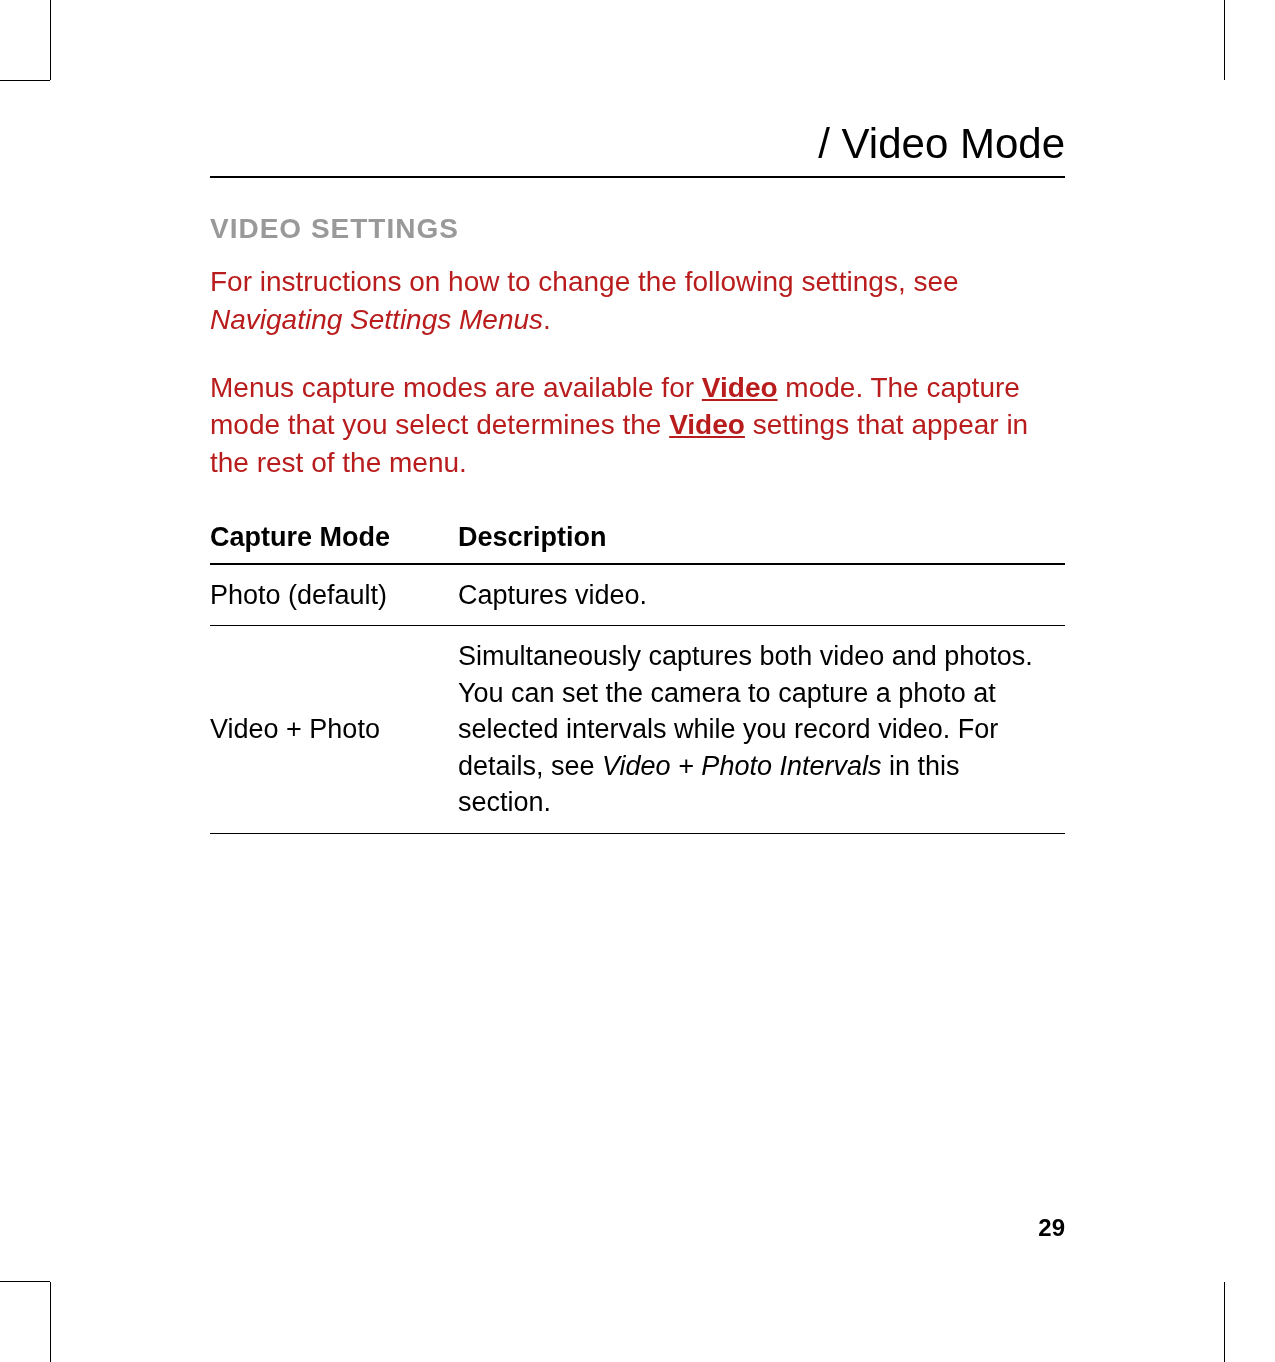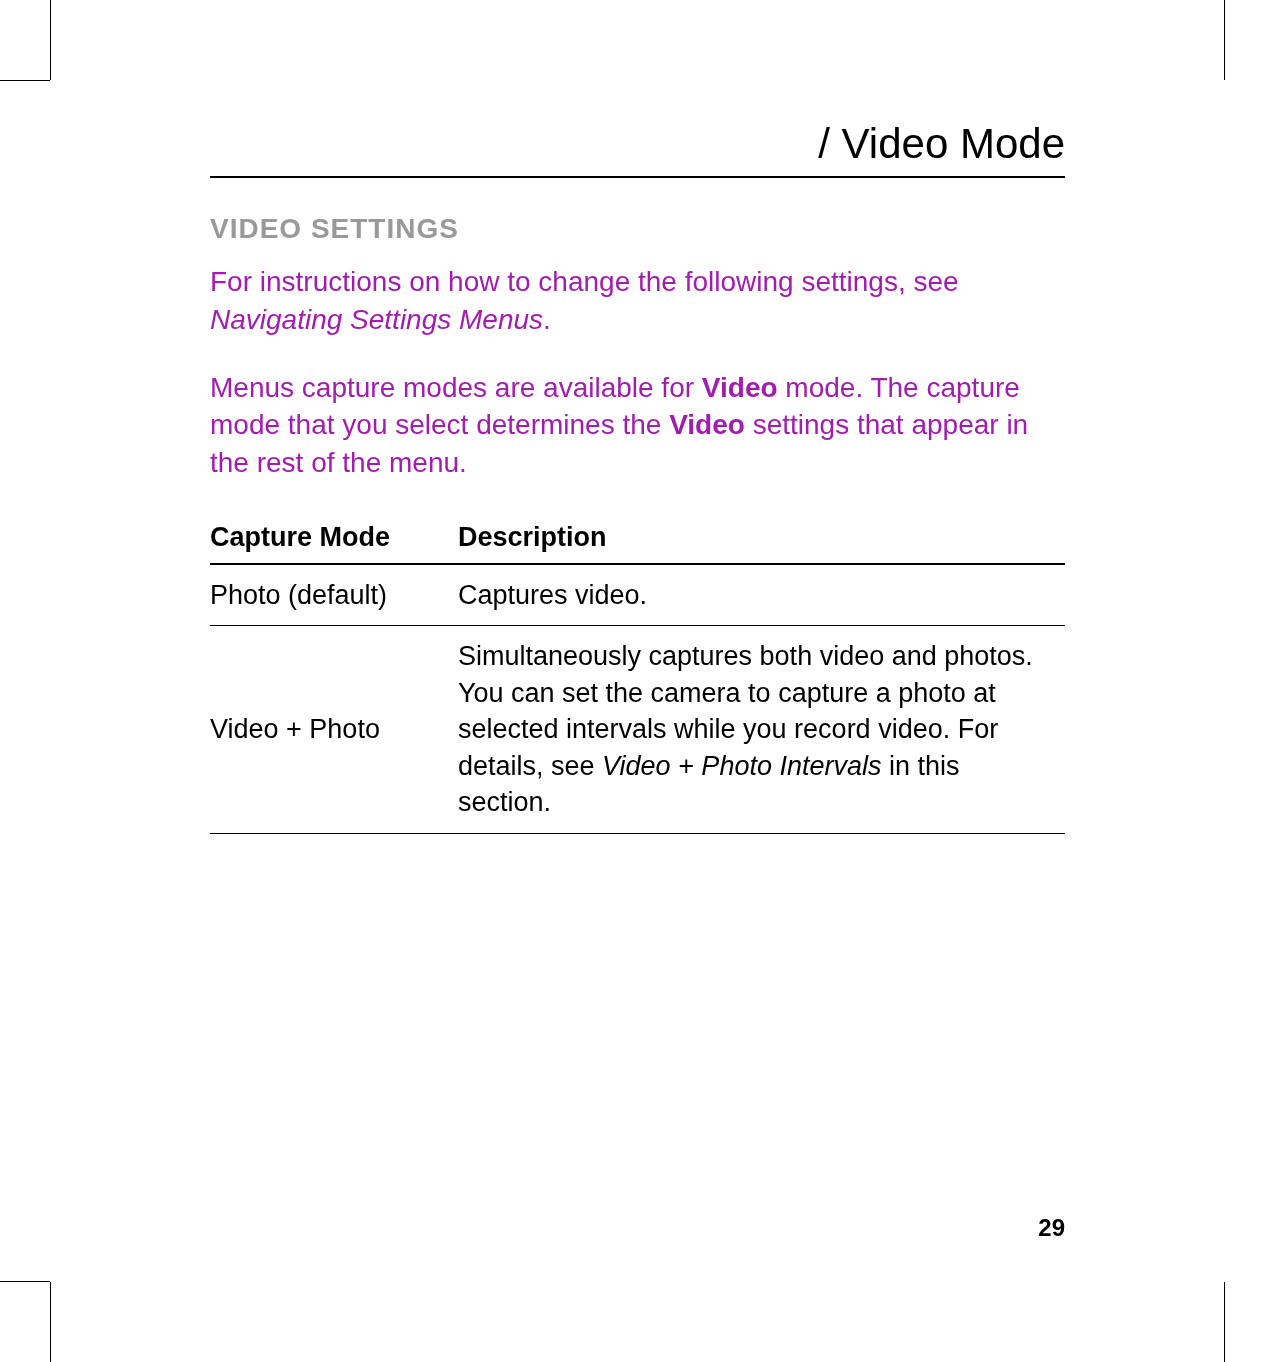--- a/index.html
+++ b/index.html
@@ -81,28 +81,29 @@
     .section-heading {
       font-size: 28px;
       font-weight: 700;
       color: #999;
       letter-spacing: 1px;
       margin-bottom: 18px;
     }
     .body-para {
       font-size: 28px;
       line-height: 1.35;
-      color: #a21caf;
+      color: #b91c1c;
       margin-bottom: 30px;
     }
     .italic {
       font-style: italic;
     }
     .bold {
       font-weight: 700;
+      text-decoration: underline;
     }
     table {
       width: 100%;
       border-collapse: collapse;
       margin-top: 10px;
     }
     th {
       font-size: 27px;
       font-weight: 700;
       text-align: left;

